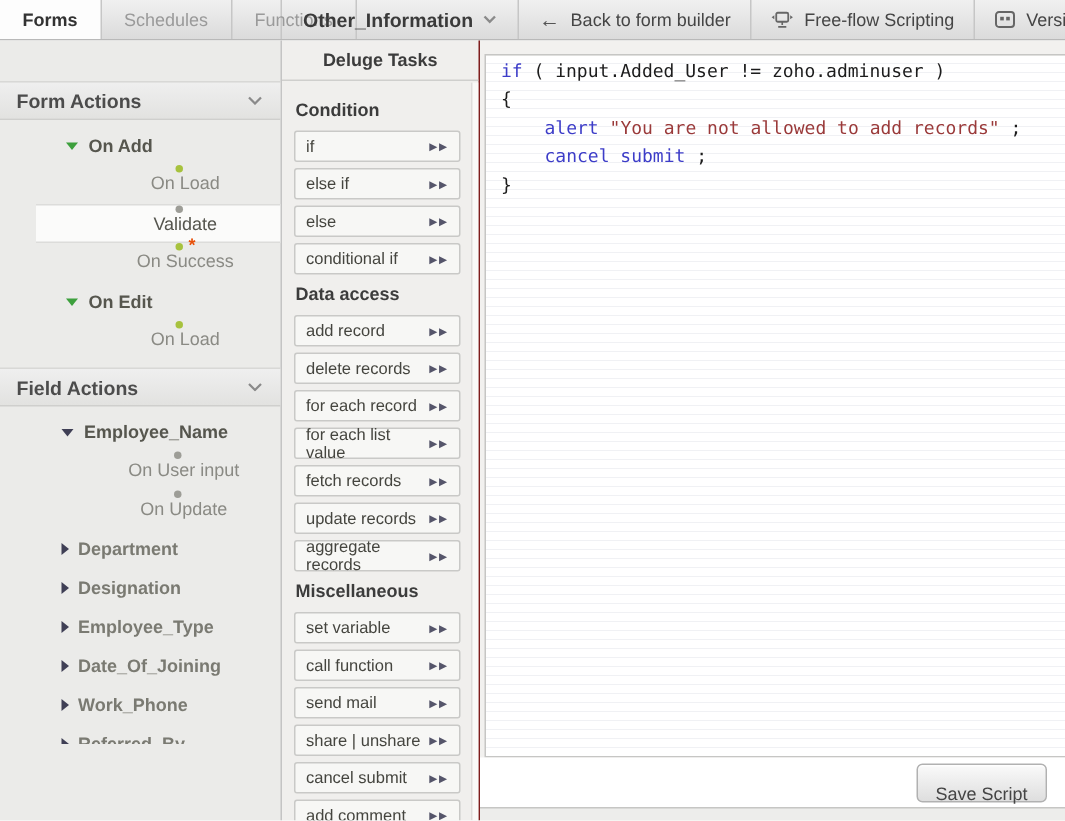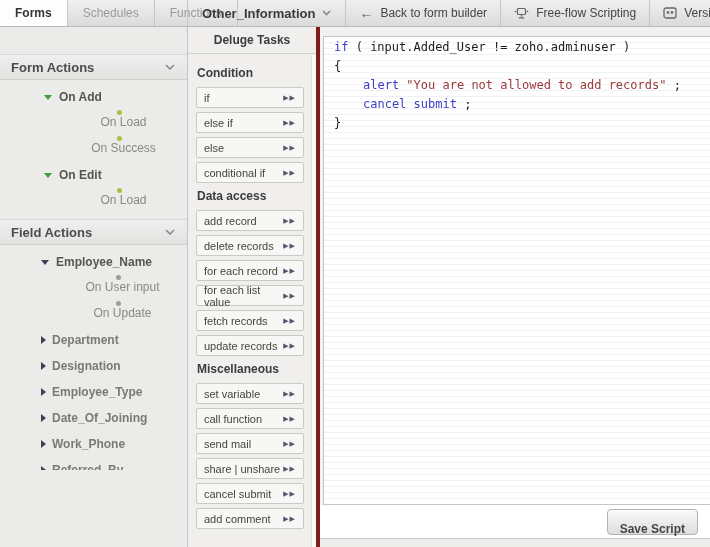--- a/index.html
+++ b/index.html
@@ -43,21 +43,21 @@
   .tri-r { width:0; height:0; border-top:4px solid transparent; border-bottom:4px solid transparent;
     border-left:5px solid #3f3f55; margin-right:6px; flex:none; }
   .dot { width:5px; height:5px; border-radius:50%; margin-right:8px; flex:none; }
   .dot.green { background:#a7c23e; }
   .dot.gray { background:#9d9d97; }
   .flag { color:#e8500a; font-weight:bold; margin-left:9px; }
   .clipped { height:13px; overflow:hidden; }
 
   
   .tasks { position:absolute; top:27px; left:188px; width:132px; height:520px;
-    background:#f0efed; border-right:4px solid #7f1d1d; overflow:hidden; }
+    background:#f0efed; border-right:1px solid #7f1d1d; overflow:hidden; }
   .tasks-title { height:27px; line-height:27px; text-align:center; font-size:12px;
     font-weight:bold; color:#3c3c3c; border-bottom:1px solid #cfcfcd; }
   .tasks-track { position:absolute; top:28px; right:0; bottom:0; width:5px;
     background:#fafaf8; border-left:1px solid #dedddb; }
   .tasks-body { padding:6px 12px 0 8px; }
   .tasks-sec-title { font-size:12px; font-weight:bold; color:#3c3c3c; margin:6px 0 7px 1px; }
   .task-btn { height:21px; background:#f7f7f5; border:1px solid #c9c9c7; border-radius:2px;
     display:flex; align-items:center; justify-content:space-between; padding:0 7px;
     font-size:11px; color:#45453f; margin-bottom:4px; cursor:pointer; }
   .task-btn .chev { font-size:7px; color:#55556a; letter-spacing:1px; }
@@ -68,21 +68,21 @@
     background:repeating-linear-gradient(#ffffff 0px, #ffffff 5px, #f0f1f4 5px, #f0f1f4 6px);
     border:1px solid #c6c6c4; padding:1px 10px; cursor:text;
     font-family:"DejaVu Sans Mono","Liberation Mono",monospace; font-size:12px; color:#1c1c1c; }
   .code-line { white-space:pre; line-height:19px; }
   .indent { padding-left:29px; }
   .kw { color:#3d3dc8; }
   .st { color:#9a3a3a; }
   .pl { color:#1c1c1c; }
   .code-footer { position:absolute; left:0; top:478px; width:390px; height:33px; background:#fff; }
   .save-btn { position:absolute; right:12px; top:4px; height:24px; padding:12px 12px;
-    font-family:"Liberation Sans",sans-serif; font-size:12px; font-weight:bold; color:#454545;
+    font-family:"Liberation Sans",sans-serif; font-size:12px; font-weight:normal; color:#454545;
     background:linear-gradient(#fafafa,#dedede); border:1px solid #b1b1b1; border-radius:4px;
     cursor:pointer; box-shadow:inset 0 1px 0 rgba(255,255,255,.8); }
   .bottom-strip { position:absolute; left:0; top:511px; width:390px; height:9px;
     background:#ededeb; border-top:1px solid #c6c6c4; }
 
   .chev-svg { display:block; }
 </style>
 </head>
 <body>
 
@@ -143,20 +143,25 @@
 
   <div class="tree">
     <div class="t-item t-group">
       <span class="tri-dg"></span>
       <span>On Add</span>
     </div>
     <div class="t-item t-leaf">
       <span class="dot green"></span>
       <span>On Load</span>
     </div>
+    <div class="t-item t-leaf t-selected">
+      <span class="dot gray"></span>
+      <span>Validate</span>
+      <span class="flag">*</span>
+    </div>
     <div class="t-item t-leaf">
       <span class="dot green"></span>
       <span>On Success</span>
     </div>
     <div class="t-item t-group">
       <span class="tri-dg"></span>
       <span>On Edit</span>
     </div>
     <div class="t-item t-leaf">
       <span class="dot green"></span>
@@ -256,20 +261,24 @@
       <span class="chev">▶▶</span>
     </div>
     <div class="task-btn">
       <span>fetch records</span>
       <span class="chev">▶▶</span>
     </div>
     <div class="task-btn">
       <span>update records</span>
       <span class="chev">▶▶</span>
     </div>
+    <div class="task-btn">
+      <span>aggregate records</span>
+      <span class="chev">▶▶</span>
+    </div>
 
     <div class="tasks-sec-title">Miscellaneous</div>
     <div class="task-btn">
       <span>set variable</span>
       <span class="chev">▶▶</span>
     </div>
     <div class="task-btn">
       <span>call function</span>
       <span class="chev">▶▶</span>
     </div>

